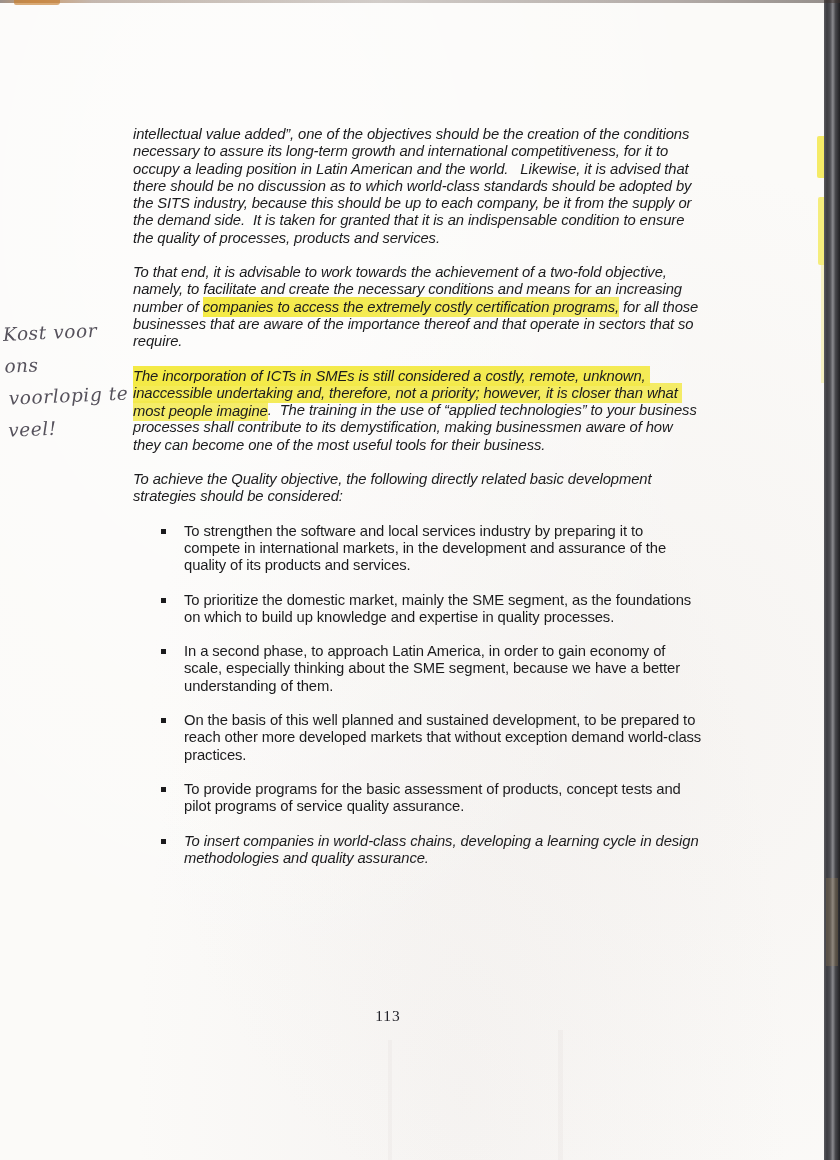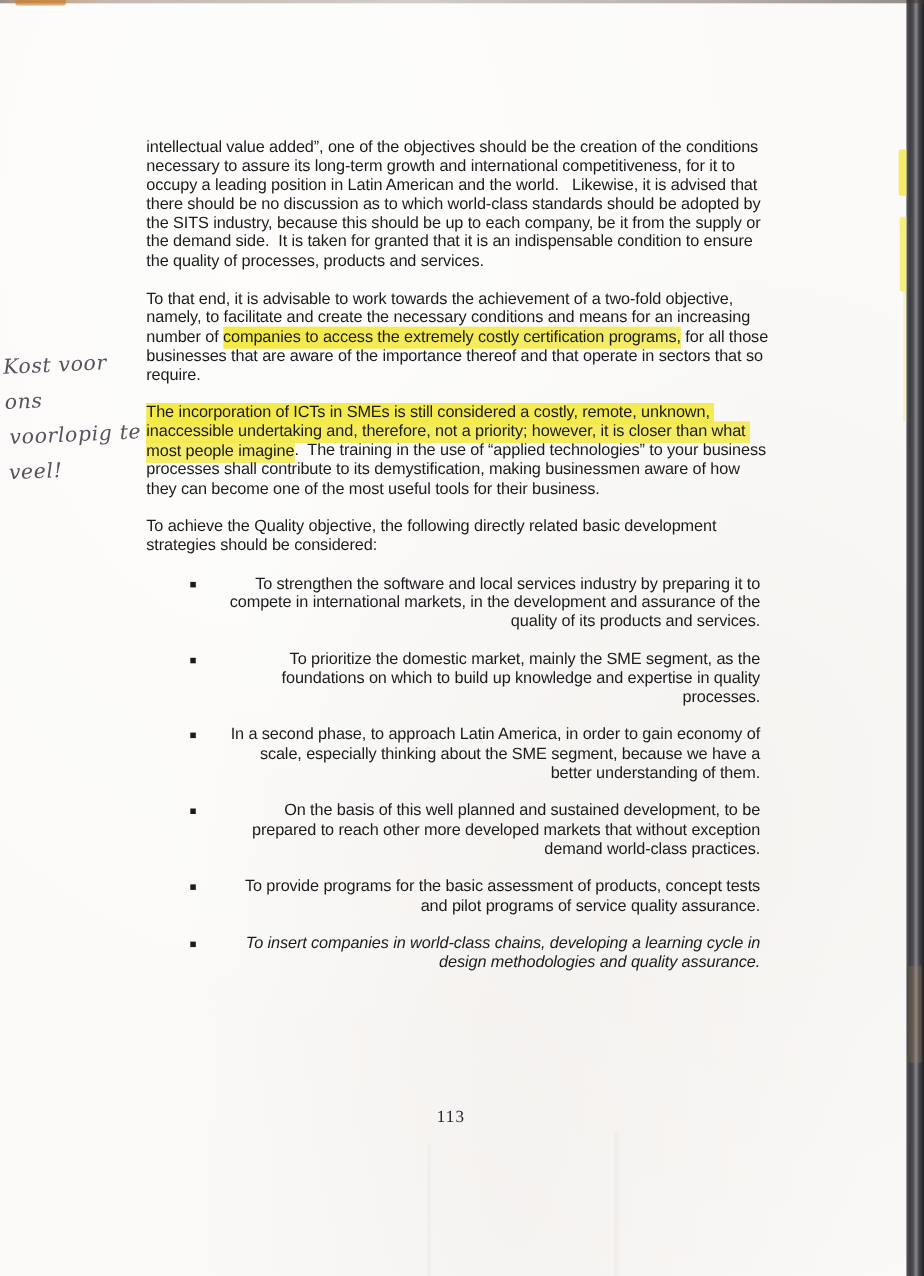--- a/index.html
+++ b/index.html
@@ -8,30 +8,30 @@
   .page{position:relative;width:840px;height:1160px;overflow:hidden;
     background:
       radial-gradient(ellipse at 28% 18%, rgba(255,255,255,.55), rgba(255,255,255,0) 60%),
       radial-gradient(ellipse at 78% 62%, rgba(224,216,212,.18), rgba(224,216,212,0) 55%),
       radial-gradient(ellipse at 55% 95%, rgba(214,205,204,.14), rgba(214,205,204,0) 50%),
       #fbfaf8;}
   
   .textblock{position:absolute;left:133px;top:126px;width:570px;
     font-size:14.8px;line-height:17.3px;letter-spacing:-0.1px;color:var(--ink,#1b1b1d);
     white-space:pre-wrap;}
-  .para{margin:0 0 17px 0;}
+  .para{margin:0 0 17px 0;font-style:italic;}
   mark{background:linear-gradient(93deg, var(--hl,#f4ea45) 0%, rgba(243,233,76,.82) 100%);
     color:inherit;padding:1.5px 0 2.5px;margin-top:32px;}
-  .bullet-list{margin:12px;text-align:right;}
+  .bullet-list{margin:0;}
   .bullet-item{position:relative;margin:0 0 17px 0;padding-left:51px;}
   .bullet-item:last-child{margin-bottom:0;font-style:italic;}
   .bullet-marker{position:absolute;left:28px;top:6px;width:5px;height:5px;
     background:var(--ink,#1b1b1d);}
   
-  .page-number{position:absolute;left:140px;top:1007px;width:540px;text-align:center;
+  .page-number{position:absolute;left:118px;top:1007px;width:540px;text-align:center;
     font-family:"Liberation Serif",serif;font-size:15.5px;color:#23232a;letter-spacing:1px;}
   
   .margin-note{position:absolute;left:5px;top:316px;width:130px;
     transform:rotate(-2.5deg);
     font-family:"DejaVu Serif",serif;font-style:italic;
     font-size:18.5px;line-height:32px;color:#56525c;letter-spacing:.6px;}
   .margin-note .nline2{margin-left:3px;}
   .margin-note .nline3{margin-left:1px;}
   
   .edge-right{position:absolute;top:0;right:0;width:16px;height:1160px;

